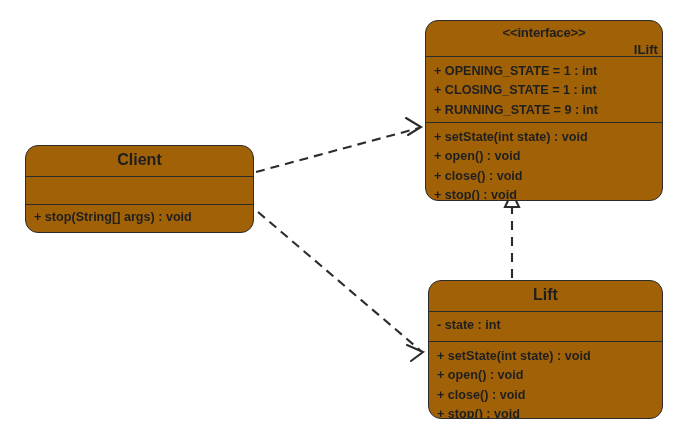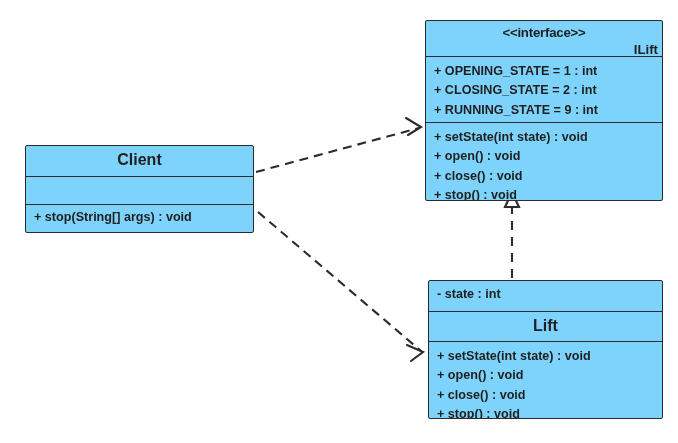--- a/index.html
+++ b/index.html
@@ -21,23 +21,23 @@
     position: absolute;
     inset: 0;
     width: 678px;
     height: 443px;
   }
 
   
   .uml-box {
     position: absolute;
     box-sizing: border-box;
-    background: #7dd3fc;
+    background: #a16207;
     border: 1.6px solid #2b2b2b;
-    border-radius: 2px;
+    border-radius: 13px;
     overflow: hidden;
     z-index: 3;
   }
   .uml-compartment {
     box-sizing: border-box;
     overflow: hidden;
   }
   .uml-compartment + .uml-compartment {
     border-top: 1.6px solid #2b2b2b;
   }
@@ -152,38 +152,38 @@
     </div>
   </div>
 
   <div class="uml-box" id="box-ilift">
     <div class="uml-compartment c-title">
       <span class="uml-stereotype">&lt;&lt;interface&gt;&gt;</span>
       <span class="uml-name">ILift</span>
     </div>
     <div class="uml-compartment c-attrs uml-members">
       <div class="uml-member">+ OPENING_STATE = 1 : int</div>
-      <div class="uml-member">+ CLOSING_STATE = 2 : int</div>
+      <div class="uml-member">+ CLOSING_STATE = 1 : int</div>
       <div class="uml-member">+ RUNNING_STATE = 9 : int</div>
       <div class="uml-member">+ STOPPING_STATE = 4 : int</div>
     </div>
     <div class="uml-compartment c-methods uml-members">
       <div class="uml-member">+ setState(int state) : void</div>
       <div class="uml-member">+ open() : void</div>
       <div class="uml-member">+ close() : void</div>
       <div class="uml-member">+ stop() : void</div>
 
     </div>
   </div>
 
   <div class="uml-box" id="box-lift">
+    <div class="uml-compartment c-title uml-title">Lift</div>
     <div class="uml-compartment c-attrs uml-members">
       <div class="uml-member">- state : int</div>
     </div>
-    <div class="uml-compartment c-title uml-title">Lift</div>
     <div class="uml-compartment c-methods uml-members">
       <div class="uml-member">+ setState(int state) : void</div>
       <div class="uml-member">+ open() : void</div>
       <div class="uml-member">+ close() : void</div>
       <div class="uml-member">+ stop() : void</div>
 
     </div>
   </div>
 
 </div>

